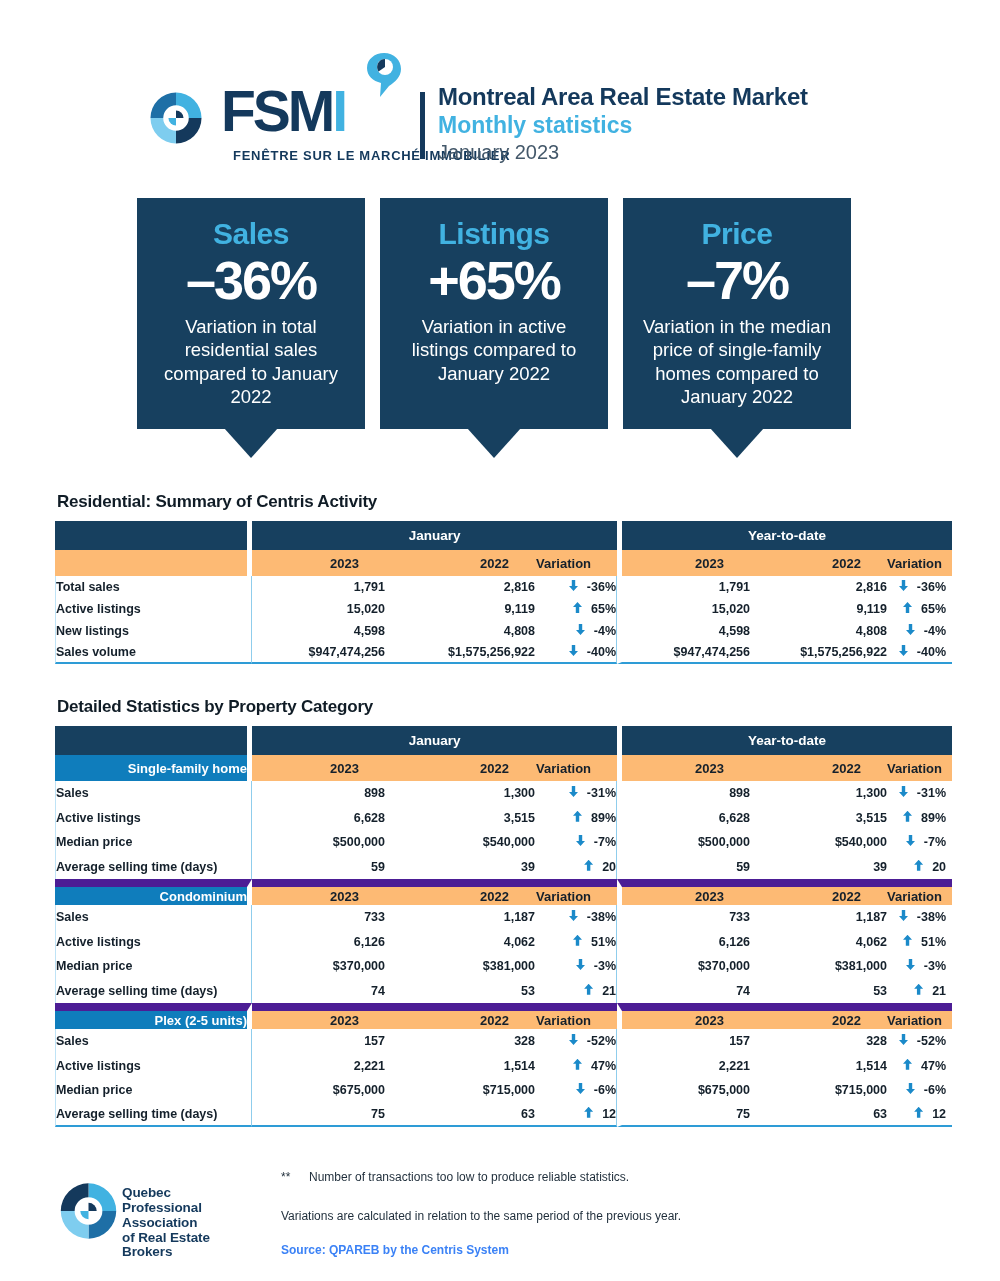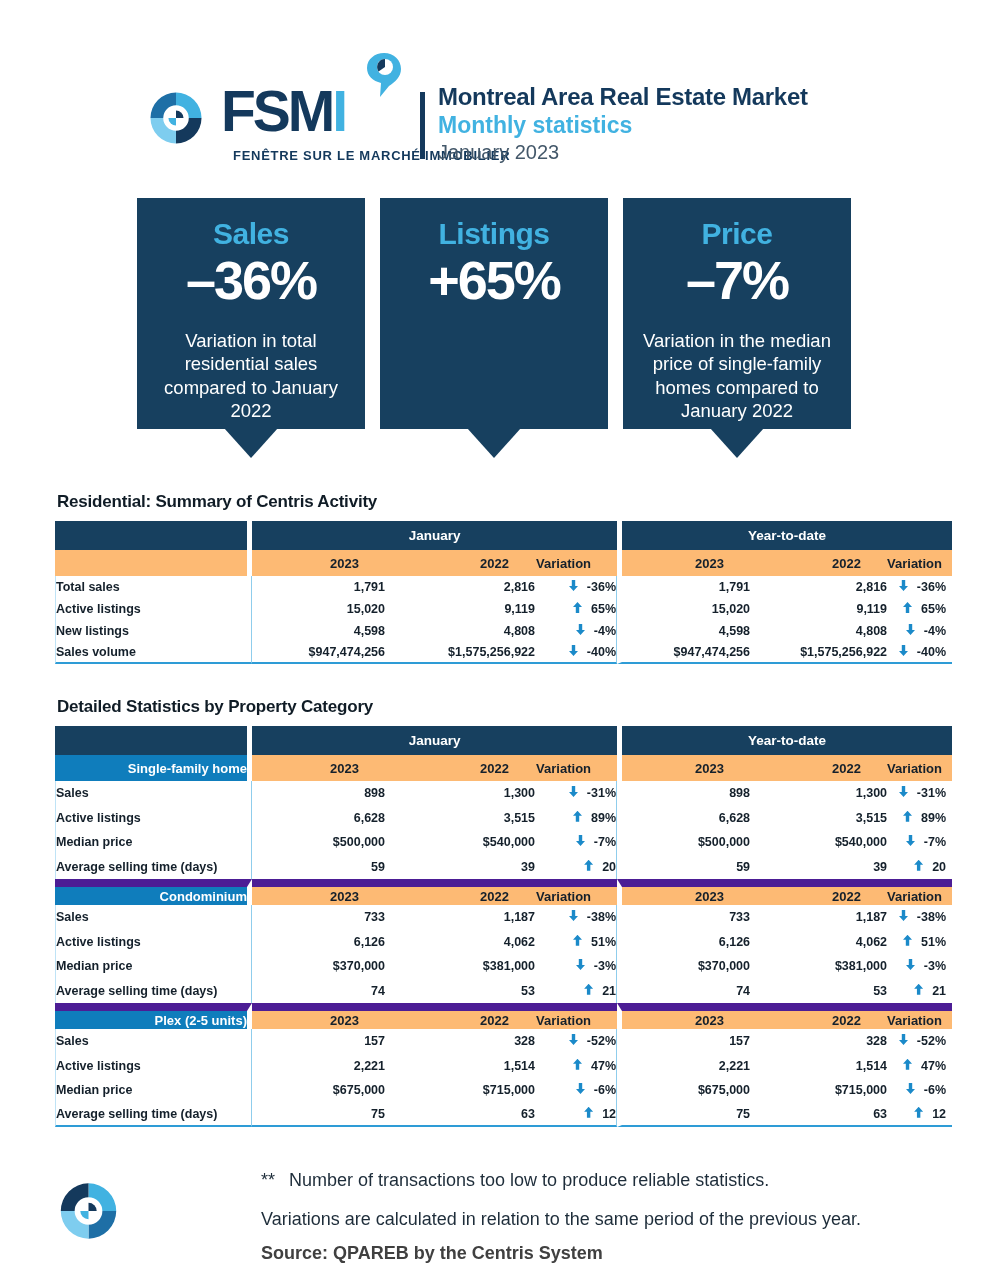--- a/index.html
+++ b/index.html
@@ -21,21 +21,21 @@
   .titles { position:absolute; left:438px; top:83px; line-height:1.15; }
   .title-main { font-size:24px; font-weight:800; color:#14395c; letter-spacing:-0.3px; }
   .title-sub  { font-size:23px; font-weight:800; color:#41b2e1; margin-top:1px; }
   .title-date { font-size:20px; font-weight:400; color:#44586a; margin-top:3px; }
 
   
   .callouts { position:absolute; left:137px; top:198px; display:flex; gap:15px; }
   .callout { position:relative; width:228px; height:231px; background:#17405f; text-align:center; }
   .c-title { margin-top:19px; font-size:30px; font-weight:800; color:#41b2e1; letter-spacing:-0.5px; }
   .c-value { margin-top:1px; font-size:54px; font-weight:800; color:#ffffff; letter-spacing:-2px; line-height:1.05; }
-  .c-desc  { margin:20px auto 0; width:204px; font-size:18.5px; line-height:1.27; color:#ffffff; font-weight:500; }
+  .c-desc  { margin:6px auto 0; width:204px; font-size:18.5px; line-height:1.27; color:#ffffff; font-weight:500; }
   .c-tail  { position:absolute; left:50%; bottom:-29px; transform:translateX(-50%);
              width:0; height:0; border-left:27px solid transparent; border-right:27px solid transparent;
              border-top:30px solid #17405f; }
 
   
   .section { position:absolute; left:55px; width:897px; }
   .sec-summary { top:492px; }
   .sec-detailed { top:697px; }
   .sec-title { margin:0 0 9px 2px; font-size:17px; font-weight:800; color:#101c26; letter-spacing:-0.2px; }
 
@@ -67,25 +67,25 @@
   tr.last td { border-bottom:2.5px solid #2e9cd6; }
 
   .var-arrow { display:inline-block; width:9px; height:11px; background:#1b8ac9; margin-right:9px;
                clip-path:polygon(50% 0%, 100% 45%, 69% 45%, 69% 100%, 31% 100%, 31% 45%, 0% 45%); }
   .var-arrow[data-dir="down"] { transform:rotate(180deg); }
 
   
   .pw-qpareb { left:57px; top:1177px; width:63px; height:68px; }
   .org { position:absolute; left:122px; top:1186px; font-size:13.5px; font-weight:700;
          color:#14395c; line-height:1.1; letter-spacing:-0.1px; }
-  .note { position:absolute; left:261px; font-size:18px; color:#1e2d3a; }
+  .note { position:absolute; left:281px; font-size:12px; color:#1e2d3a; }
   .note-1 { top:1170px; }
   .note-1 .marker { display:inline-block; width:28px; }
   .note-2 { top:1209px; }
-  .note-src { top:1243px; font-weight:700; color:#404040; }
+  .note-src { top:1243px; font-weight:700; color:#3b82f6; }
 </style>
 </head>
 <body>
 
 <div class="page">
 
   <svg class="pinwheel pw-fsmi" viewBox="0 0 100 100" aria-hidden="true">
     <g>
       <path d="M50 6 A44 44 0 0 1 94 50 L72 50 A22 22 0 0 0 50 28 Z" fill="#41b2e1"></path>
       <path d="M50 6 A44 44 0 0 1 94 50 L72 50 A22 22 0 0 0 50 28 Z" fill="#14395c" transform="rotate(90 50 50)"></path>
@@ -117,20 +117,21 @@
   <div class="callouts">
     <div class="callout">
       <div class="c-title">Sales</div>
       <div class="c-value">–36%</div>
       <div class="c-desc">Variation in total residential sales compared to January 2022</div>
       <div class="c-tail"></div>
     </div>
     <div class="callout">
       <div class="c-title">Listings</div>
       <div class="c-value">+65%</div>
+      <div class="c-desc">Variation in active listings compared to January 2022</div>
       <div class="c-tail"></div>
     </div>
     <div class="callout">
       <div class="c-title">Price</div>
       <div class="c-value">–7%</div>
       <div class="c-desc">Variation in the median price of single-family homes compared to January 2022</div>
       <div class="c-tail"></div>
     </div>
   </div>
 
@@ -370,18 +371,25 @@
       <path d="M50 6 A44 44 0 0 1 94 50 L72 50 A22 22 0 0 0 50 28 Z" fill="#41b2e1"></path>
       <path d="M50 6 A44 44 0 0 1 94 50 L72 50 A22 22 0 0 0 50 28 Z" fill="#1e6fa6" transform="rotate(90 50 50)"></path>
       <path d="M50 6 A44 44 0 0 1 94 50 L72 50 A22 22 0 0 0 50 28 Z" fill="#7ecdef" transform="rotate(180 50 50)"></path>
       <path d="M50 6 A44 44 0 0 1 94 50 L72 50 A22 22 0 0 0 50 28 Z" fill="#14395c" transform="rotate(270 50 50)"></path>
       <circle cx="50" cy="50" r="13" fill="#ffffff"></circle>
       <path d="M50 37 A13 13 0 0 1 63 50 L50 50 Z" fill="#14395c"></path>
       <path d="M50 63 A13 13 0 0 1 37 50 L50 50 Z" fill="#41b2e1"></path>
     </g>
   </svg>
 
+  <div class="org">
+    <div>Quebec</div>
+    <div>Professional</div>
+    <div>Association</div>
+    <div>of Real Estate</div>
+    <div>Brokers</div>
+  </div>
 
   <div class="note note-1"><span class="marker">**</span><span>Number of transactions too low to produce reliable statistics.</span></div>
   <div class="note note-2">Variations are calculated in relation to the same period of the previous year.</div>
   <div class="note note-src">Source: QPAREB by the Centris System</div>
 
 </div>
 
 </body></html>

